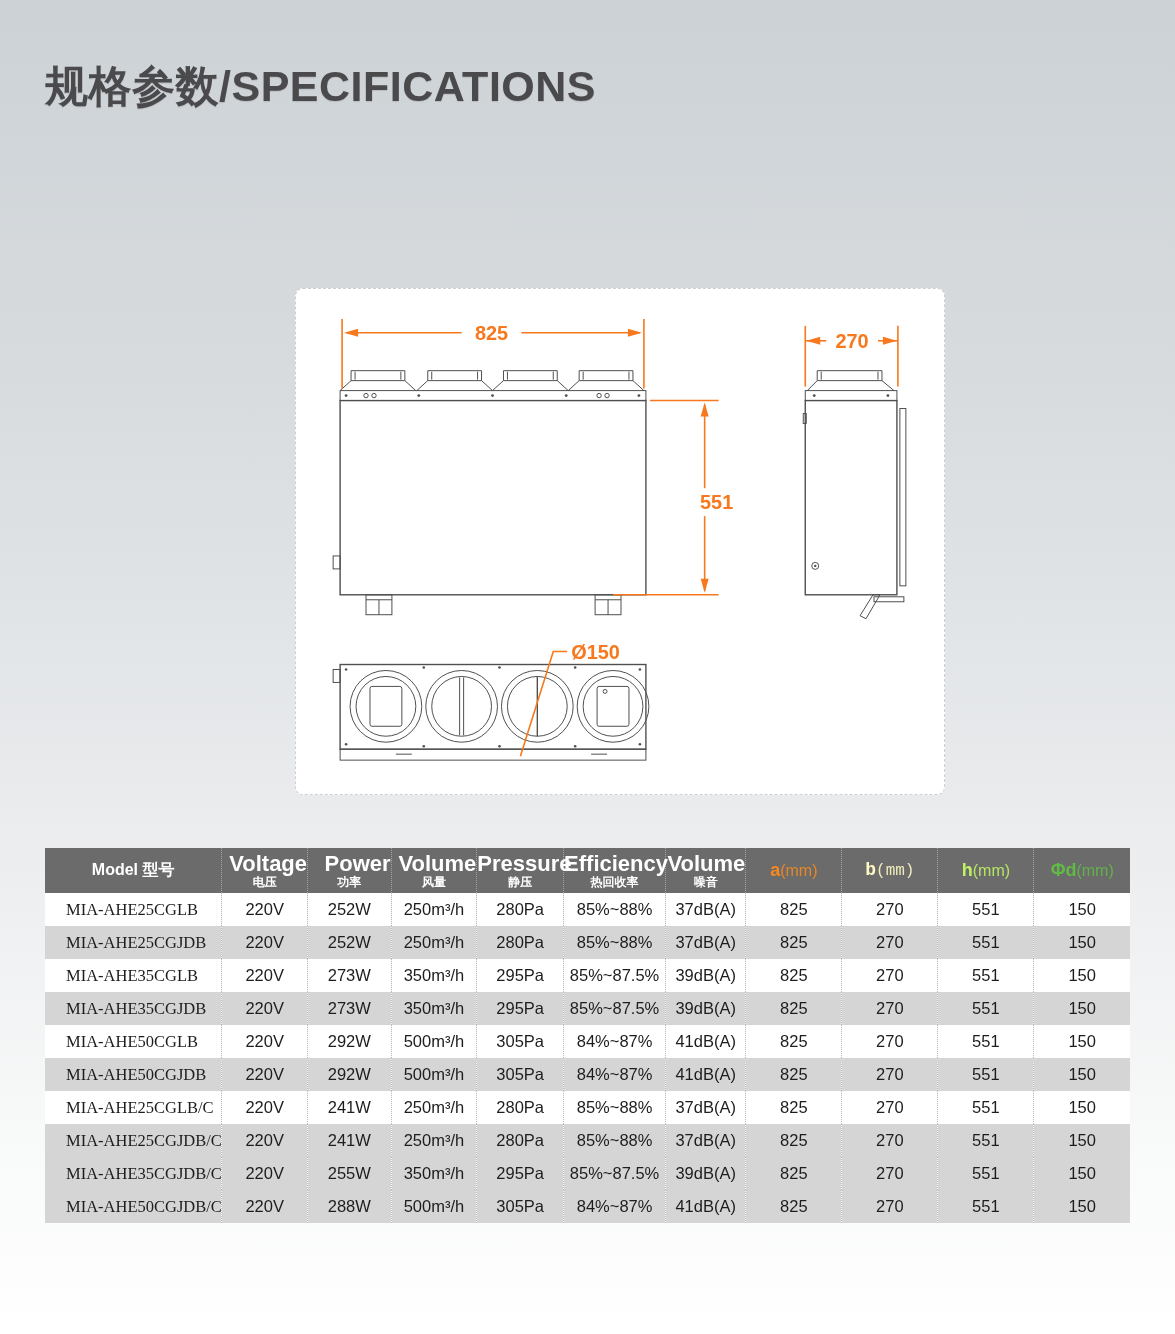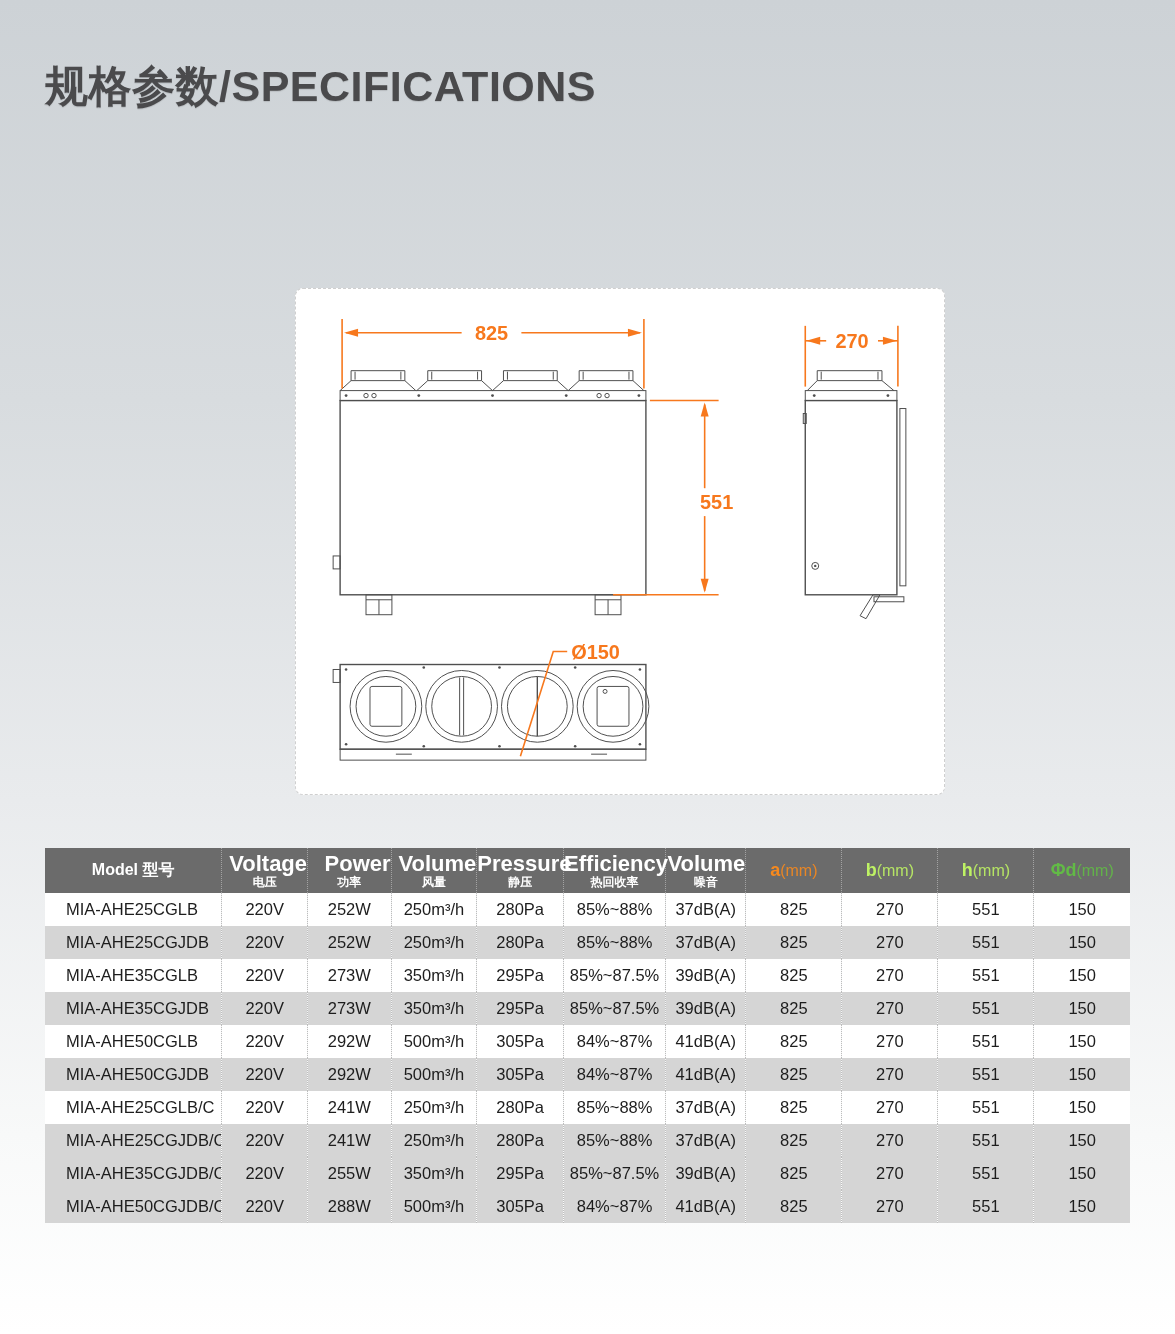--- a/index.html
+++ b/index.html
@@ -45,21 +45,21 @@
   .th-en{font-size:22px;text-align:right;}
   .th-zh{font-size:12px;}
   .th-dim-letter{font-size:18px;font-weight:bold;}
   .th-dim-unit{font-size:16px;font-weight:normal;opacity:0.9;}
   .spec-table td{
     height:33px;text-align:center;font-size:16.5px;color:#1d1d1d;
     padding:0;border-left:1px dotted #bdbdbd;background:#ffffff;
     white-space:nowrap;overflow:hidden;
   }
   .spec-table td:first-child{
-    border-left:none;text-align:left;padding-left:21px;
+    border-left:none;text-align:left;padding-left:21px;font-family:Liberation Serif, serif;
   }
   .spec-table tr.striped td{background:#d5d5d5;}
 
   
   .ln{stroke:#4f4f4f;stroke-width:1;fill:none;}
   .ln2{stroke:#4f4f4f;stroke-width:1.4;fill:none;}
   .dot{fill:#4f4f4f;}
   .dim{stroke:#f7781d;stroke-width:1.6;fill:none;}
   .dim-arrow{fill:#f7781d;stroke:none;}
   .dim-text{fill:#f7781d;font-family:"Liberation Sans",sans-serif;font-size:20px;font-weight:bold;}
@@ -264,21 +264,21 @@
             </th>
             <th>
               <div class="th-en">Efficiency</div>
               <div class="th-zh">热回收率</div>
             </th>
             <th>
               <div class="th-en">Volume</div>
               <div class="th-zh">噪音</div>
             </th>
             <th style="color: rgb(246, 137, 30);"><span class="th-dim-letter">a</span><span class="th-dim-unit">(mm)</span></th>
-            <th style="color: #bef264;"><span class="th-dim-letter">b</span><span class="th-dim-unit">(mm)</span></th>
+            <th style="color: #fef9c3; font-family: Liberation Mono, monospace;"><span class="th-dim-letter">b</span><span class="th-dim-unit">(mm)</span></th>
             <th style="color: #bef264;"><span class="th-dim-letter">h</span><span class="th-dim-unit">(mm)</span></th>
             <th style="color: rgb(98, 186, 70); text-align: center;"><span class="th-dim-letter">Φd</span><span class="th-dim-unit">(mm)</span></th>
           </tr>
       </thead>
       <tbody>
           <tr>
             <td>MIA-AHE25CGLB</td>
             <td>220V</td>
             <td>252W</td>
             <td>250m³/h</td>

